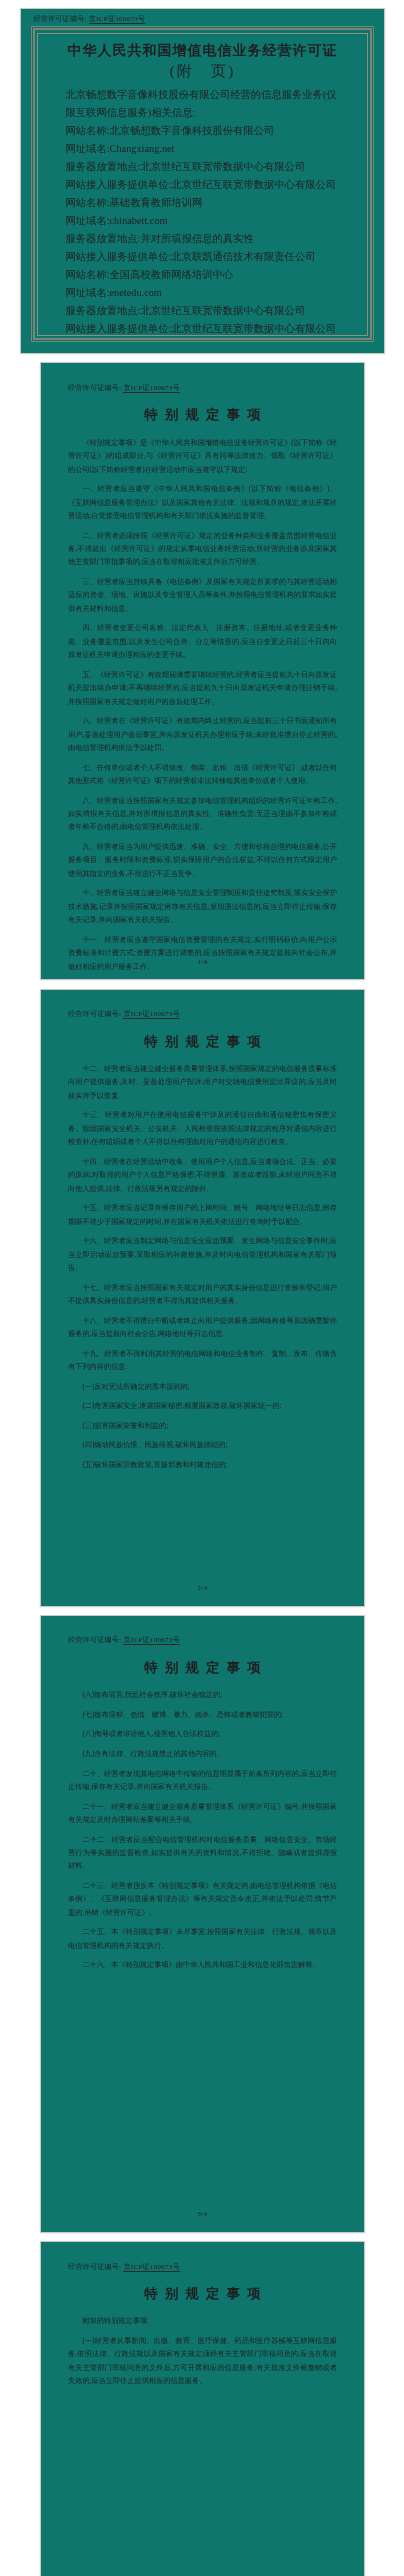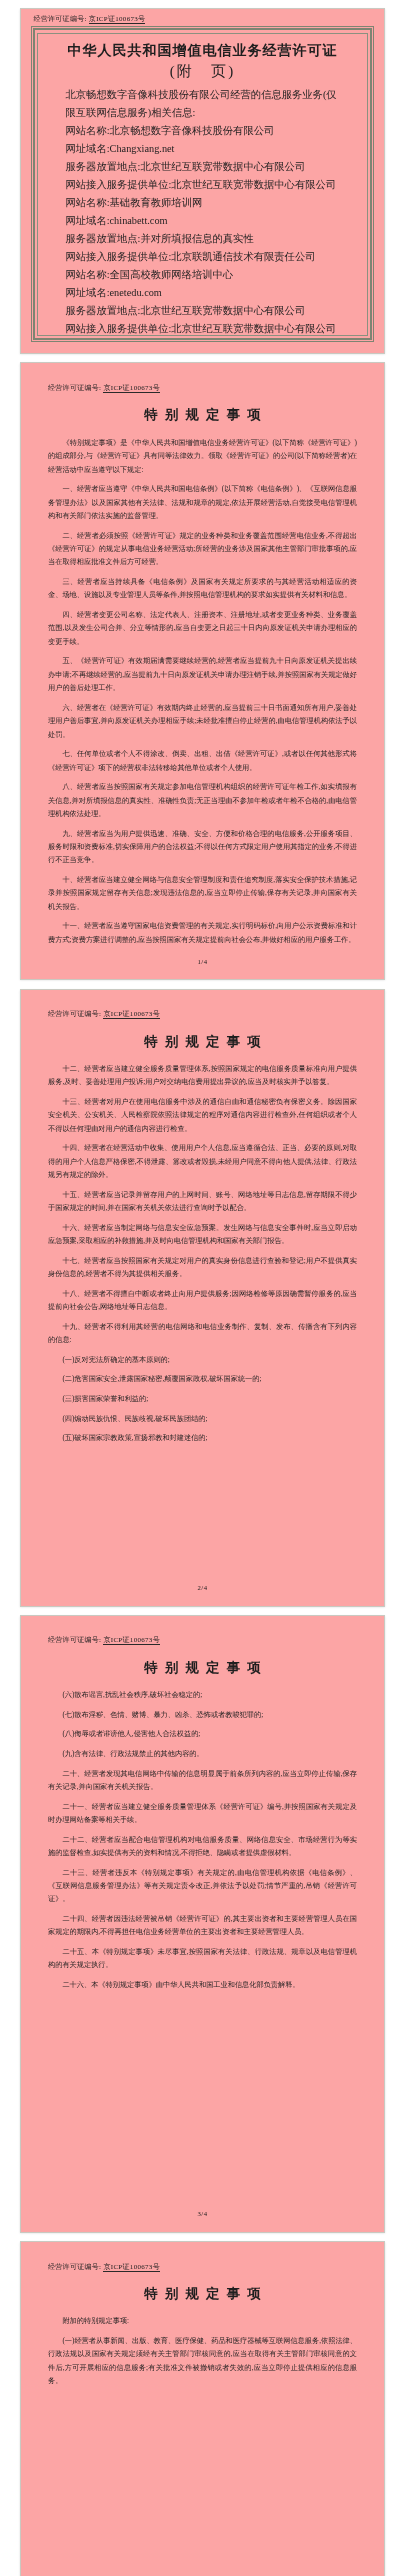--- a/index.html
+++ b/index.html
@@ -13,21 +13,21 @@
   .doc-stack {
     width: 405px;
     margin: 0 auto;
     padding: 8.2px 0;
     display: flex;
     flex-direction: column;
     align-items: center;
     gap: 8.2px;
   }
   .page {
-    background: #fca5a5;
+    background: #0f766e;
     border: 0.5px solid #c9c9c1;
     box-shadow: 0 0.5px 2.1px rgba(0,0,0,0.14);
     position: relative;
   }
   
   .cover-page { width: 365px; height: 346px; padding: 5.2px 12.4px 11.3px; }
   .page-header { font-size: 7px; letter-spacing: 0.3px; }
   .hdr-no { border-bottom: 0.5px solid #2a2a2a; margin-left: 2.1px; }
   .cert-frame {
     margin-top: 4.1px;
@@ -52,21 +52,21 @@
   .cert-subtitle {
     text-align: center;
     font-size: 15px;
     letter-spacing: 2.1px;
     margin: 0 0 5.2px;
   }
   .cert-body { font-size: 10.3px; line-height: 18px; }
   .cert-intro { margin: 0; }
   .entry { margin: 0; }
   
-  .prov-page { width: 365px; height: 618px; padding: 19.6px 27px 17.5px; }
+  .prov-page { width: 325px; height: 618px; padding: 19.6px 27px 17.5px; }
   .prov-title {
     font-size: 13.4px;
     font-weight: 700;
     text-align: center;
     letter-spacing: 7.2px;
     text-indent: 7.2px;
     margin: 13.4px 0 12.4px;
   }
   .prov-body { font-size: 7.2px; line-height: 13.4px; }
   .prov-body .para {
@@ -215,21 +215,20 @@
         <p class="para">(九)含有法律、行政法规禁止的其他内容的。</p>
 
         <p class="para">二十、经营者发现其电信网络中传输的信息明显属于前条所列内容的,应当立即停止传输,保存有关记录,并向国家有关机关报告。</p>
 
         <p class="para">二十一、经营者应当建立健全服务质量管理体系《经营许可证》编号,并按照国家有关规定及时办理网站备案等相关手续。</p>
 
         <p class="para">二十二、经营者应当配合电信管理机构对电信服务质量、网络信息安全、市场经营行为等实施的监督检查,如实提供有关的资料和情况,不得拒绝、隐瞒或者提供虚假材料。</p>
 
         <p class="para">二十三、经营者违反本《特别规定事项》有关规定的,由电信管理机构依据《电信条例》、《互联网信息服务管理办法》等有关规定责令改正,并依法予以处罚;情节严重的,吊销《经营许可证》。</p>
 
-        <p class="para">二十四、经营者因违法经营被吊销《经营许可证》的,其主要出资者和主要经营管理人员在国家规定的期限内,不得再担任电信业务经营单位的主要出资者和主要经营管理人员。</p>
 
         <p class="para">二十五、本《特别规定事项》未尽事宜,按照国家有关法律、行政法规、规章以及电信管理机构的有关规定执行。</p>
 
         <p class="para">二十六、本《特别规定事项》由中华人民共和国工业和信息化部负责解释。</p>
       </div>
     <div class="page-footer">3/4</div>
   </div>
 
   <div class="page prov-page">
     <div class="page-header">

